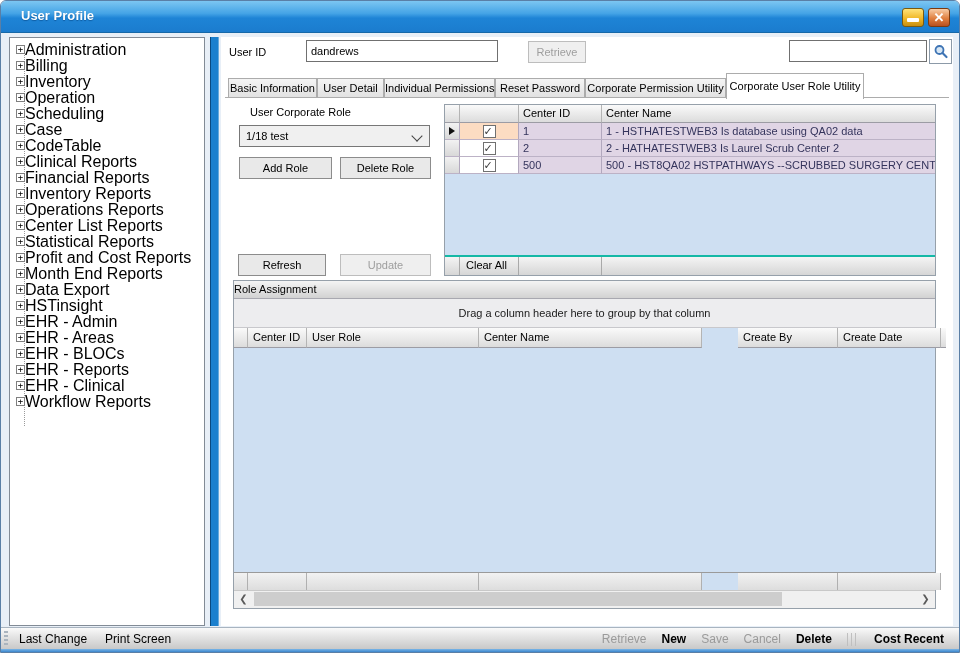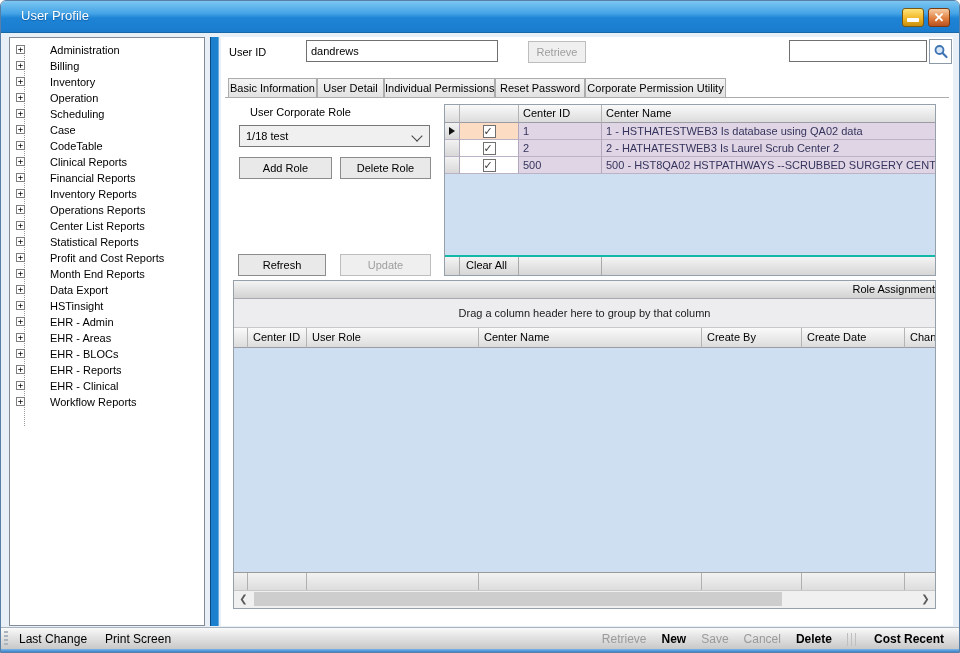--- a/index.html
+++ b/index.html
@@ -2,32 +2,32 @@
 <html><head>
 <meta charset="utf-8">
 <style>
   html,body{margin:0;padding:0;}
   body{width:960px;height:653px;font-family:"Liberation Sans",sans-serif;-webkit-font-smoothing:antialiased;}
   #window{position:relative;width:958px;height:651px;border:1px solid #5A7FA6;border-radius:6px 6px 0 0;overflow:hidden;background:#E8EFF7;}
   
   .titlebar{position:absolute;left:0;top:0;width:100%;height:31px;
     background:linear-gradient(180deg,#7CC6F2 0%,#45A4E6 40%,#1E84D6 55%,#1B7CCE 100%);
     border-bottom:1px solid #1668A8;}
-  .title-text{position:absolute;left:20px;top:7px;color:#fff;font-size:13px;font-weight:normal;text-shadow:0 1px 1px rgba(0,60,120,.55);}
+  .title-text{position:absolute;left:20px;top:7px;color:#fff;font-size:13px;font-weight:bold;text-shadow:0 1px 1px rgba(0,60,120,.55);}
   .cap-btn{position:absolute;top:7px;width:22px;height:19px;border-radius:3px;border:1px solid #7A5A10;box-sizing:border-box;}
   .btn-min{left:901px;background:linear-gradient(180deg,#FFE37A 0%,#F0B828 55%,#C88E10 100%);}
   .btn-min .bar{position:absolute;left:4px;bottom:4px;width:12px;height:4px;background:#fff;border-radius:1px;}
   .btn-close{left:927px;background:linear-gradient(180deg,#F8CDA6 0%,#E08040 55%,#B85020 100%);border-color:#7A3A10;}
   .btn-close .x{position:absolute;left:0;top:1px;width:100%;text-align:center;color:#fff;font-size:13px;font-weight:bold;line-height:16px;}
   
   .bottom-strip{position:absolute;left:0;top:648px;width:100%;height:3px;background:linear-gradient(180deg,#7AB6E8,#3C86CC);}
   
   .tree{position:absolute;left:8px;top:36px;width:196px;height:589px;background:#fff;border:1px solid #828B96;box-sizing:border-box;padding-top:4px;overflow:hidden;}
   .tree-line{position:absolute;left:14px;top:10px;height:378px;border-left:1px dotted #9A9A9A;}
-  .tree-item{position:relative;height:16px;line-height:16px;font-size:11px;color:#000;padding-left:40px;white-space:nowrap;}
+  .tree-item{position:relative;height:16px;line-height:16px;font-size:16px;color:#000;padding-left:15px;white-space:nowrap;}
   .plusbox{position:absolute;left:6px;top:3px;width:9px;height:9px;background:#fff;border:1px solid #7F7F7F;box-sizing:border-box;}
   .plusbox::before{content:"+";position:absolute;left:0;top:-1px;width:7px;text-align:center;font-size:9px;line-height:9px;color:#000;font-family:"DejaVu Sans Mono",monospace;}
   
   .splitter{position:absolute;left:209px;top:36px;width:9px;height:589px;background:#1B80CE;border-left:1px solid #0A4A80;border-right:1px solid #66AADC;box-sizing:border-box;}
   
   .main{position:absolute;left:220px;top:36px;width:732px;height:589px;background:#fff;}
   .lbl{position:absolute;font-size:11px;color:#000;}
   .tbox{position:absolute;border:1px solid #707070;background:#fff;font-size:11px;font-family:"Liberation Sans",sans-serif;padding:0 4px;box-sizing:border-box;}
   .btn{position:absolute;background:#E9E9E9;border:1px solid #8C8C8C;font-size:11px;color:#000;text-align:center;box-sizing:border-box;display:flex;align-items:center;justify-content:center;}
   .btn.disabled{background:#EFEFEF;border-color:#BDBDBD;color:#9E9E9E;}
@@ -53,29 +53,29 @@
   .cg-id{width:83px;flex:none;background:#E0D5E5;}
   .cg-name{flex:1 1 auto;background:#E0D5E5;border-right:none !important;}
   .cg-fill{flex:1 1 auto;background:#CEDFF2;}
   .cg-foot{height:18px;margin-top:auto;border-top:2px solid #14b8a6;}
   .cg-foot .cell{background:linear-gradient(180deg,#F4F4F4,#D6D6D6);border-right:1px solid #A9A9A9;font-size:11px;line-height:17px;color:#000;box-sizing:border-box;padding-left:6px;white-space:nowrap;}
   .cbx{width:13px;height:13px;background:#fff;border:1px solid #707070;box-sizing:border-box;position:relative;}
   .cbx.checked::after{content:"✓";position:absolute;left:0px;top:-2px;font-size:11px;color:#3A3A3A;font-family:"DejaVu Sans",sans-serif;}
   .sel-arrow{position:absolute;left:4px;top:4px;width:0;height:0;border-left:6px solid #101010;border-top:4px solid transparent;border-bottom:4px solid transparent;}
   
   .ra{position:absolute;left:12px;top:243px;width:703px;height:329px;border:1px solid #96A0AA;box-sizing:border-box;background:#CEDFF2;display:flex;flex-direction:column;}
-  .ra-title{height:17px;background:linear-gradient(180deg,#F4F4F4,#D2D2D2);border-bottom:1px solid #A8A8B0;font-size:11px;line-height:16px;text-align:right;color:#000;flex:none;}
+  .ra-title{height:17px;background:linear-gradient(180deg,#F4F4F4,#D2D2D2);border-bottom:1px solid #A8A8B0;font-size:11px;line-height:16px;text-align:left;color:#000;flex:none;}
   .ra-group{height:28px;background:#EDEDEF;border-bottom:1px solid #C8C8CC;font-size:11px;line-height:28px;text-align:center;color:#1A1A1A;flex:none;}
   .ra-head{display:flex;height:20px;flex:none;}
   .ra-head .cell{background:linear-gradient(180deg,#FAFAFA,#DCDCDC);border-right:1px solid #B4B4B4;border-bottom:1px solid #9C9CA4;font-size:11px;line-height:19px;padding-left:5px;box-sizing:border-box;white-space:nowrap;overflow:hidden;color:#000;}
   .ra-c0{width:14px;flex:none;padding-left:0 !important;}
   .ra-c1{width:59px;flex:none;}
   .ra-c2{width:172px;flex:none;}
   .ra-c3{width:223px;flex:none;}
-  .ra-c4{width:100px;flex:none;}
+  .ra-c4{width:100px;flex:none;margin-left:36px;}
   .ra-c5{width:103px;flex:none;}
   .ra-c6{flex:1 1 auto;border-right:none !important;}
   .ra-fill{flex:1 1 auto;background:#CEDFF2;}
   .ra-foot{display:flex;height:17px;flex:none;border-top:1px solid #9A9A9A;}
   .ra-foot .cell{background:linear-gradient(180deg,#F2F2F2,#DDDDDD);border-right:1px solid #B0B0B0;box-sizing:border-box;}
   .ra-scroll{height:17px;flex:none;background:#F0F0F0;border-top:1px solid #C8C8C8;position:relative;}
   .sb-arrow{position:absolute;top:0;width:17px;height:16px;background:#F0F0F0;color:#5A5A5A;font-size:10px;line-height:15px;text-align:center;}
   .sb-thumb{position:absolute;left:20px;top:1px;width:528px;height:14px;background:#CDCDCD;}
   
   .statusbar{position:absolute;left:0;top:626px;width:100%;height:22px;background:linear-gradient(180deg,#FAFAFA 0%,#E4E4E4 40%,#C6C6C6 100%);border-top:1px solid #A8B4C0;padding-left:36px;}
@@ -144,20 +144,21 @@
         <line x1="9.5" y1="9" x2="13.5" y2="13" stroke="#3E74B4" stroke-width="2.2" stroke-linecap="round"></line>
       </svg>
     </div>
 
     <div class="tabline"></div>
     <div class="tab" style="left:7px;width:89px;">Basic Information</div>
     <div class="tab" style="left:96px;width:67px;">User Detail</div>
     <div class="tab" style="left:163px;width:111px;">Individual Permissions</div>
     <div class="tab" style="left:274px;width:90px;">Reset Password</div>
     <div class="tab" style="left:364px;width:141px;">Corporate Permission Utility</div>
+    <div class="tab active" style="left:505px;width:138px;">Corporate User Role Utility</div>
 
     <div class="lbl" style="left:17px;top:69px;padding-left:12px;">User Corporate Role</div>
     <div class="combo">
       <span>1/18 test</span>
       <span class="chev"></span>
     </div>
     <div class="btn" style="left:18px;top:120px;width:93px;height:22px;">Add Role</div>
     <div class="btn" style="left:119px;top:120px;width:91px;height:22px;">Delete Role</div>
     <div class="btn" style="left:17px;top:217px;width:88px;height:22px;">Refresh</div>
     <div class="btn disabled" style="left:119px;top:217px;width:91px;height:22px;">Update</div>

